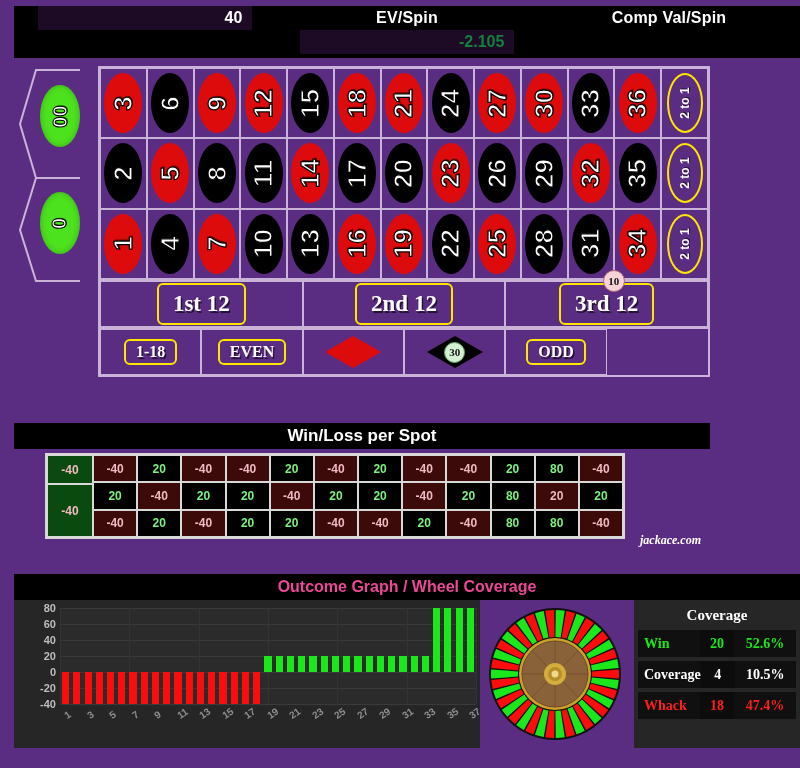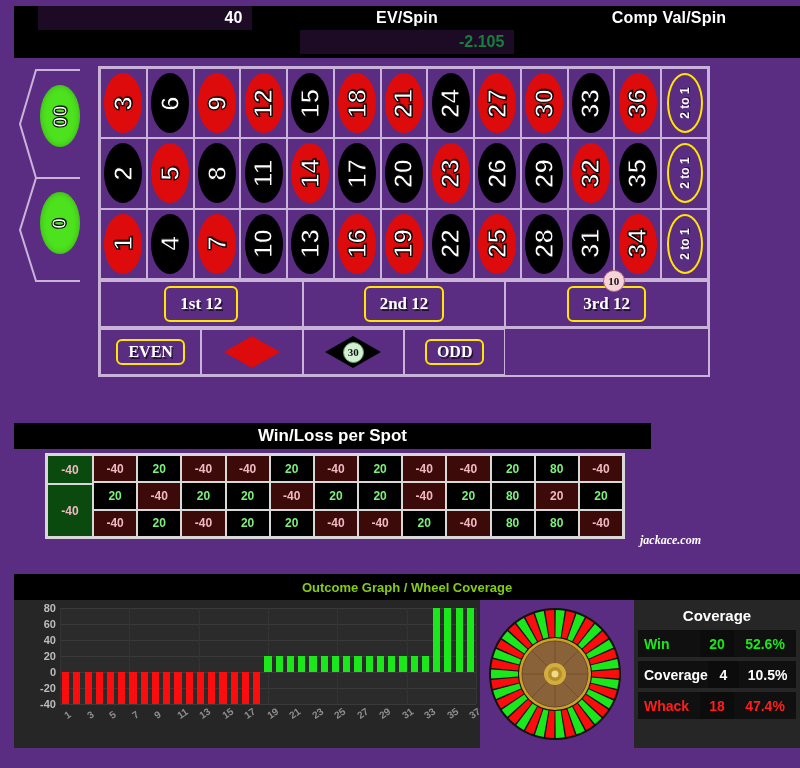--- a/index.html
+++ b/index.html
@@ -104,21 +104,21 @@
     display: grid; grid-template-columns: repeat(6, 1fr);
     border: 2px solid #c9b3d8; border-top: none;
   }
   .outcell {
     border: 1px solid #c9b3d8; display: flex; align-items: center; justify-content: center;
     position: relative;
   }
   .ybox {
     border: 2px solid #ffe600; border-radius: 6px;
     padding: 6px 14px;
-    color: #fff; font-weight: bold; font-size: 17px;
+    color: #fff; font-weight: bold; font-size: 23px;
     font-family: "Liberation Serif", serif;
     text-shadow: 1.5px 1.5px 0 rgba(0,0,0,.6);
     white-space: nowrap;
   }
   .ybox.sm { font-size: 16px; padding: 2px 10px; }
   .diamond {
     width: 58px; height: 34px;
     display: flex; align-items: center; justify-content: center;
     position: relative;
   }
@@ -132,21 +132,21 @@
     display: flex; align-items: center; justify-content: center;
     font-weight: bold; font-family: "Liberation Serif", serif;
     color: #111;
     z-index: 20;
   }
   .chip.pink { background: #f6d3d6; }
   .chip.green { background: #d3f0d3; border-color: #6aa06a; }
 
   
   .wlhead {
-    position: absolute; left: 14px; top: 423px; width: 637px; height: 26px;
+    position: absolute; left: 14px; top: 423px; width: 696px; height: 26px;
     background: #000; color: #fff; font-weight: bold; font-size: 17px;
     display: flex; align-items: center; justify-content: center;
   }
   .wlwrap {
     position: absolute; left: 45px; top: 453px; width: 580px; height: 86px;
     border: 2px solid #d8d8d8;
     display: flex;
   }
   .zerocolwrap {
     width: 46px; display: flex; flex-direction: column;
@@ -170,21 +170,21 @@
   .wcell.loss { background: #3d0a0a; color: #f0b9c0; }
   .brandmark {
     position: absolute; left: 640px; top: 533px;
     color: #fff; font-style: italic; font-weight: bold; font-size: 12px;
     font-family: "Liberation Serif", serif;
   }
 
   
   .oghead {
     position: absolute; left: 14px; top: 574px; width: 786px; height: 26px;
-    background: #000; color: #84cc16; font-weight: bold; font-size: 13px;
+    background: #000; color: #ec4899; font-weight: bold; font-size: 16px;
     display: flex; align-items: center; justify-content: center;
   }
   .chartbox {
     position: absolute; left: 14px; top: 600px; width: 466px; height: 148px;
     background: #262626;
   }
   .plot {
     position: absolute; left: 46px; top: 8px; right: 4px; height: 96px;
     background: #2b2b2b;
   }
@@ -201,21 +201,21 @@
   .xlab {
     position: absolute; color: #8e8e8e; font-size: 10px; font-weight: bold;
     transform: rotate(-35deg); transform-origin: left top; white-space: nowrap;
   }
   .wheelbox {
     position: absolute; left: 480px; top: 600px; width: 150px; height: 148px;
     background: #5b2d82; display: flex; align-items: center; justify-content: center;
   }
   .covbox {
     position: absolute; left: 634px; top: 600px; width: 166px; height: 148px;
-    background: #262626; padding: 4px;
+    background: #262626; padding: 4px; font-family: Liberation Serif, serif;
   }
   .covtitle {
     color: #fff; font-weight: bold; font-size: 15px; text-align: center;
     padding: 3px 0 6px;
   }
   .covrow { display: flex; align-items: center; height: 27px; margin-bottom: 4px; }
   .covrow .cl { flex: 1; font-weight: bold; font-size: 14px; padding-left: 6px; background: #101010; height: 100%; display:flex; align-items:center;}
   .covrow .cn { width: 34px; font-weight: bold; font-size: 14px; text-align: center; background: #0c0c0c; height: 100%; display:flex; align-items:center; justify-content:center;}
   .covrow .cp { width: 62px; font-weight: bold; font-size: 14px; text-align: center; background: #101010; height: 100%; display:flex; align-items:center; justify-content:center;}
 </style>
@@ -462,20 +462,23 @@
     <div class="dozcell">
       <span class="ybox">2nd 12</span>
     </div>
     <div class="dozcell">
       <span class="ybox">3rd 12</span>
       <span class="chip pink" style="width:22px;height:22px;font-size:11px;left:48%;top:-12px;">10</span>
     </div>
   </div>
 
   <div class="outsides">
+    <div class="outcell">
+      <span class="ybox sm">1-18</span>
+    </div>
     <div class="outcell">
       <span class="ybox sm">EVEN</span>
     </div>
     <div class="outcell">
       <div class="diamond">
         <svg class="dshape" viewBox="0 0 58 34" preserveAspectRatio="none">
           <polygon points="29,1 57,17 29,33 1,17" fill="#dd0b0b"></polygon>
         </svg>
       </div>
     </div>

